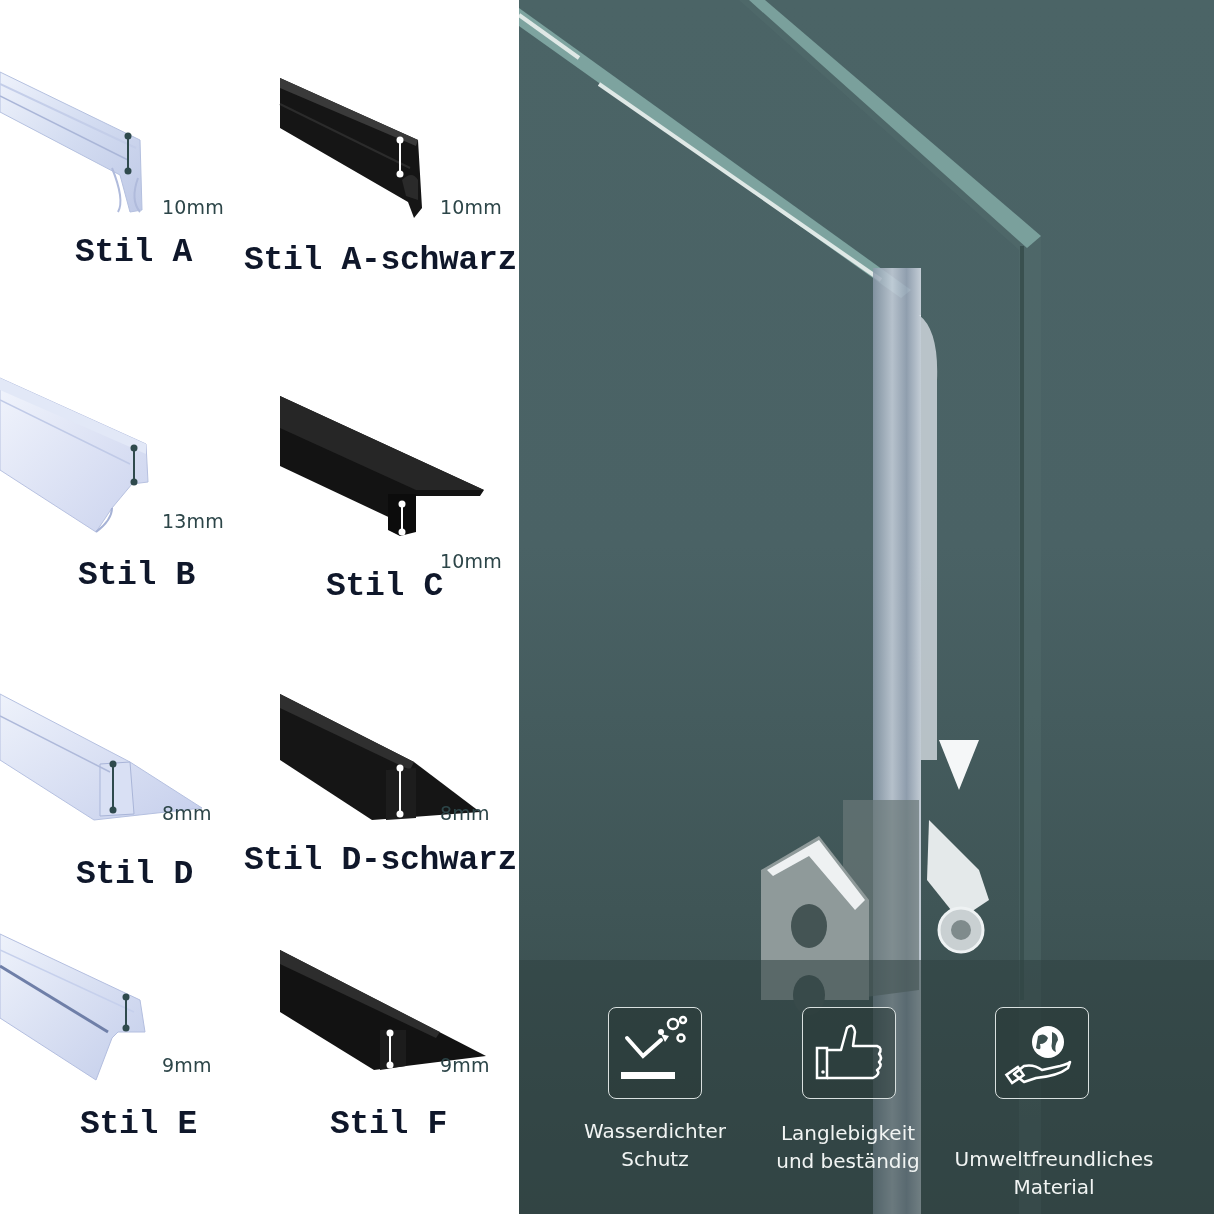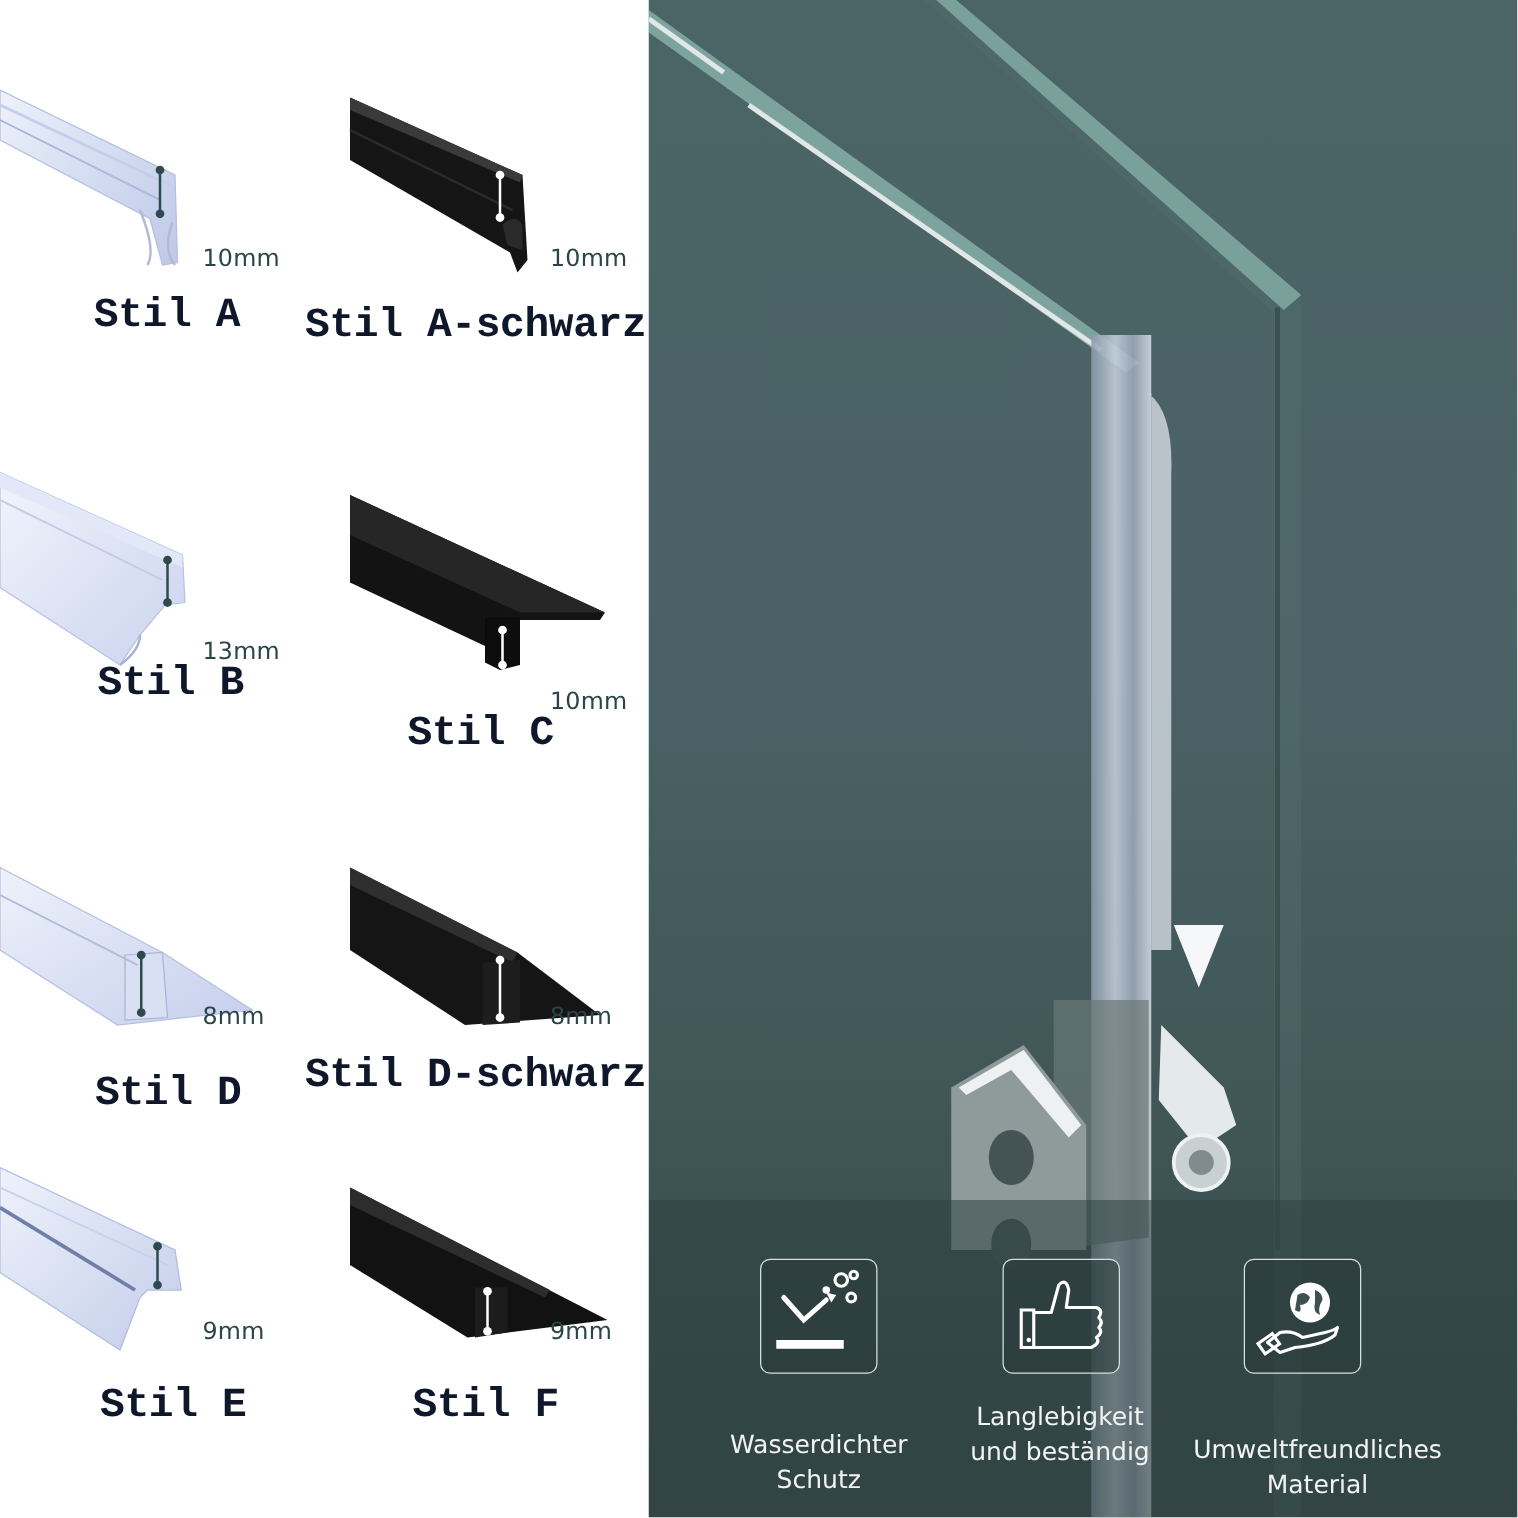--- a/index.html
+++ b/index.html
@@ -83,21 +83,21 @@
       </defs>
       <polygon points="0,18 146,84 148,122 132,124 112,148 96,172 0,110" fill="url(#clrB)" stroke="#b7c1e0" stroke-width="1"></polygon>
       <polygon points="0,18 146,84 146,94 0,30" fill="#e2e8f7"></polygon>
       <line x1="0" y1="40" x2="130" y2="104" stroke="#c0cae7" stroke-width="1.5"></line>
       <path d="M96 172 Q112 160 112 148" stroke="#a6b2d6" stroke-width="2" fill="none"></path>
       <line x1="134" y1="88" x2="134" y2="122" stroke="#2f4a4d" stroke-width="2"></line>
       <circle cx="134" cy="88" r="3.5" fill="#2f4a4d"></circle>
         <circle cx="134" cy="122" r="3.5" fill="#2f4a4d"></circle>
     </svg>
     <div class="size-label" style="left:162px;top:106px;">13mm</div>
-    <div class="style-label" style="left:78px;top:168px;">Stil B</div>
+    <div class="style-label" style="left:78px;top:197px;">Stil B</div>
   </div>
 
   <div class="product" style="left:240px;top:360px;width:280px;height:250px;">
     <svg width="280" height="250">
       <polygon points="40,36 244,130 240,136 176,136 176,170 40,106" fill="#131313"></polygon>
       <polygon points="40,36 244,130 176,130 40,68" fill="#262626"></polygon>
       <polygon points="148,134 176,134 176,172 160,176 148,170" fill="#0c0c0c"></polygon>
       <line x1="162" y1="144" x2="162" y2="172" stroke="#ffffff" stroke-width="2"></line>
       <circle cx="162" cy="144" r="3.5" fill="#ffffff"></circle>
         <circle cx="162" cy="172" r="3.5" fill="#ffffff"></circle>
@@ -210,21 +210,21 @@
     <svg width="94" height="92" viewBox="0 0 94 92">
       <polyline points="18,30 34,48 52,32" fill="none" stroke="#ffffff" stroke-width="4" stroke-linecap="round"></polyline>
       <polygon points="52,26 60,28 56,34" fill="#ffffff"></polygon>
       <circle cx="52" cy="24" r="3" fill="#ffffff"></circle>
       <circle cx="64" cy="16" r="5" fill="none" stroke="#ffffff" stroke-width="2.5"></circle>
       <circle cx="74" cy="12" r="3" fill="none" stroke="#ffffff" stroke-width="2.5"></circle>
       <circle cx="72" cy="30" r="3.5" fill="none" stroke="#ffffff" stroke-width="2.5"></circle>
       <rect x="12" y="64" width="54" height="7" fill="#ffffff"></rect>
     </svg>
   </div>
-  <div class="feature-text" style="left:16px;top:1117px;margin-top:24px;">
+  <div class="feature-text" style="left:16px;top:1117px;">
     <div>Wasserdichter</div>
     <div>Schutz</div>
   </div>
 
   <div class="feature-box" style="left:283px;top:1007px;">
     <svg width="94" height="92" viewBox="0 0 94 92">
       <path d="M14 40 L24 40 L24 70 L14 70 Z" fill="none" stroke="#ffffff" stroke-width="2.5"></path>
       <path d="M24 42 L38 42 L44 20 Q50 14 52 24 L50 38 L74 38 Q80 40 76 46 Q80 50 76 54 Q80 58 74 62 Q78 66 70 70 L24 70" fill="none" stroke="#ffffff" stroke-width="2.5" stroke-linejoin="round"></path>
       <circle cx="20" cy="64" r="1.8" fill="#ffffff"></circle>
     </svg>

